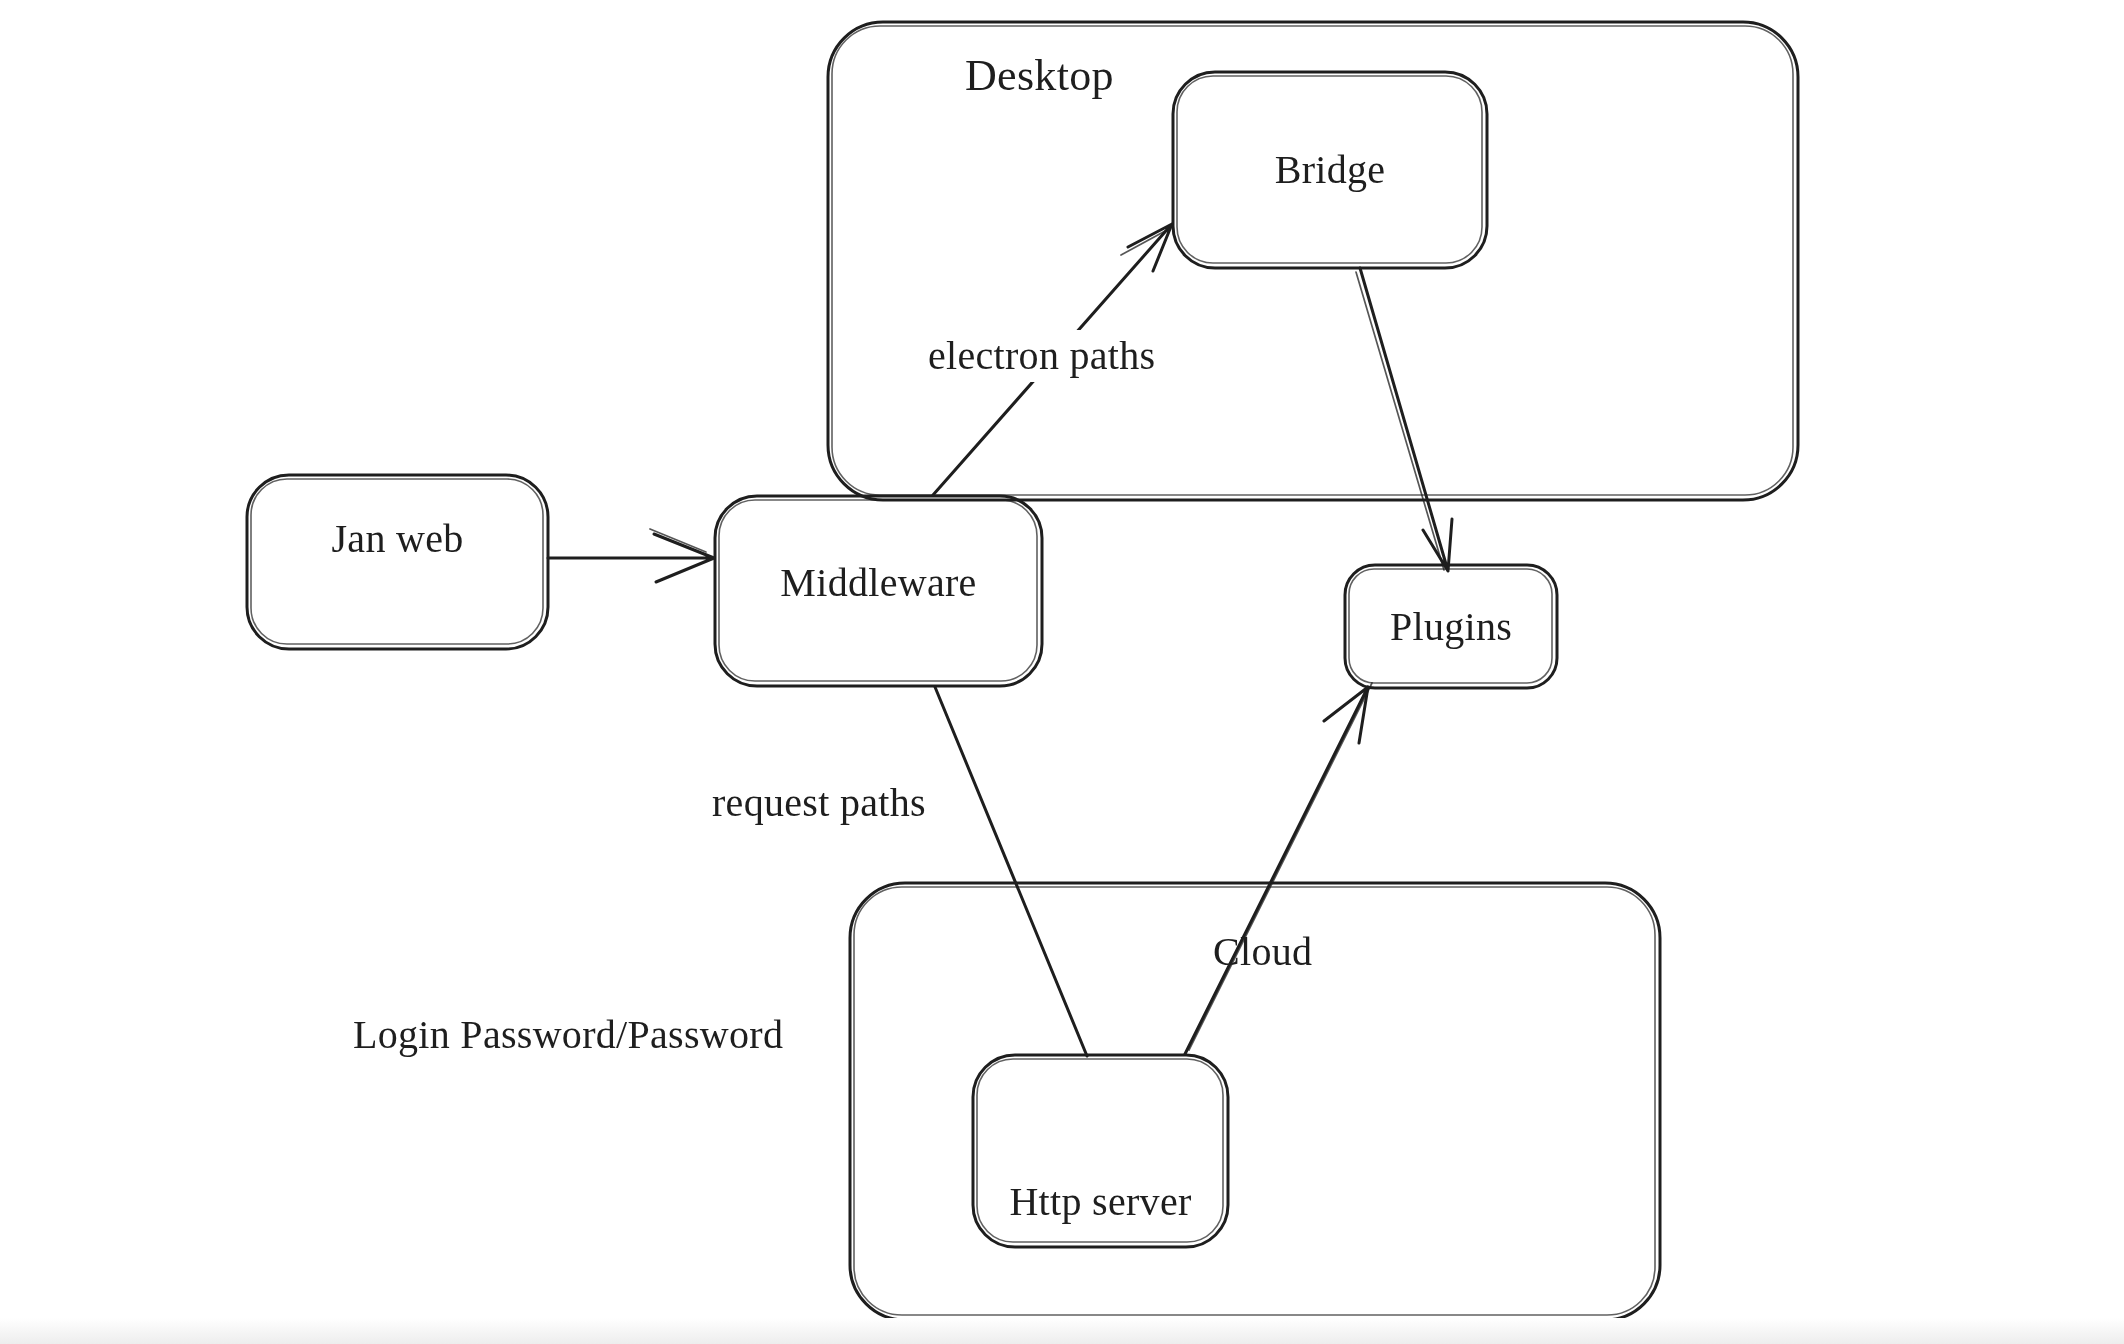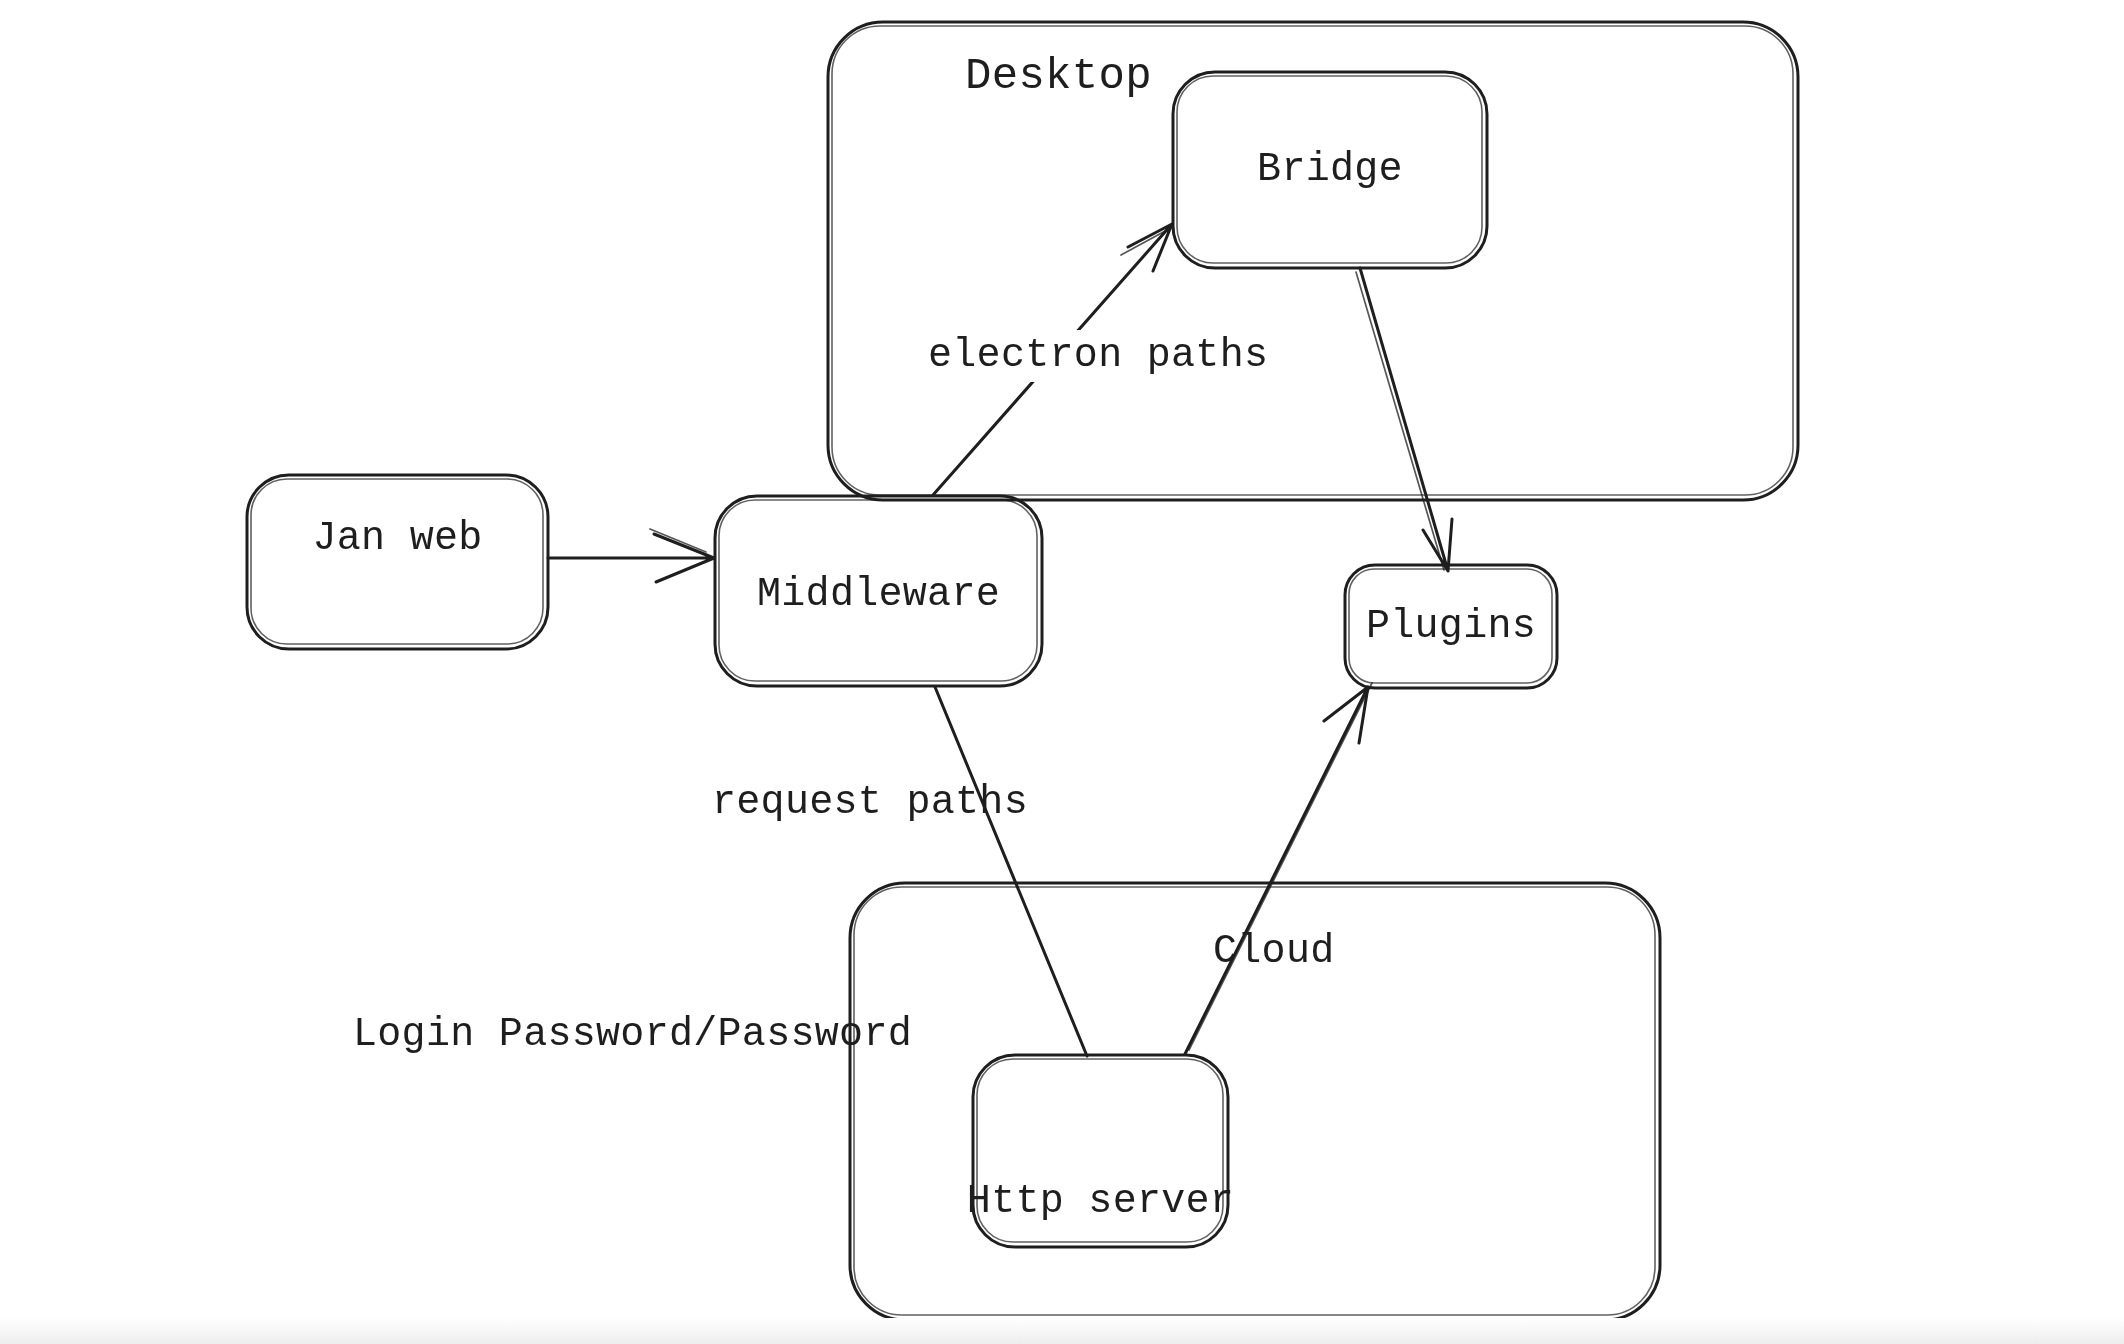--- a/index.html
+++ b/index.html
@@ -1,21 +1,21 @@
 <!DOCTYPE html>
 <html><head>
 <meta charset="utf-8">
 <style>
   html,body{margin:0;padding:0;background:#ffffff;}
   .stage{
     position:relative;
     width:2124px;height:1344px;
     background:#ffffff;
     overflow:hidden;
-    font-family:Liberation Mono, monospace;
+    font-family:Liberation Serif, serif;
     color:#1e1e1e;
   }
   .stage svg{position:absolute;left:0;top:0;}
   .shape{fill:none;stroke:#1e1e1e;stroke-width:3;stroke-linecap:round;stroke-linejoin:round;}
   .shape2{fill:none;stroke:#1e1e1e;stroke-width:1.6;opacity:.7;stroke-linecap:round;}
   .edge{fill:none;stroke:#1e1e1e;stroke-width:3;stroke-linecap:round;stroke-linejoin:round;}
   .edge2{fill:none;stroke:#1e1e1e;stroke-width:1.7;opacity:.75;stroke-linecap:round;}
   .lbl{
     position:absolute;
     white-space:nowrap;
@@ -98,21 +98,21 @@
     <g>
       <path class="edge" d="M1185 1054 L1368 687 M1368 687 L1324 721 M1368 687 L1359 743"></path>
       <path class="edge2" d="M1189 1050 L1372 683"></path>
     </g>
   </svg>
 
   <div class="lbl container-lbl" style="left:965px;top:50px;">Desktop</div>
   <div class="lbl" style="left:1213px;top:928px;">Cloud</div>
 
   <div class="lbl node-lbl" style="left:247px;top:452px;width:301px;height:174px;">Jan web</div>
-  <div class="lbl node-lbl" style="left:715px;top:480px;width:327px;height:230px;">Middleware</div>
+  <div class="lbl node-lbl" style="left:715px;top:468px;width:327px;height:230px;">Middleware</div>
   <div class="lbl node-lbl" style="left:1173px;top:72px;width:314px;height:196px;">Bridge</div>
   <div class="lbl node-lbl" style="left:1345px;top:565px;width:212px;height:123px;">Plugins</div>
   <div class="lbl node-lbl" style="left:973px;top:1106px;width:255px;height:192px;">Http server</div>
 
   <div class="lbl edge-lbl-bg" style="left:918px;top:330px;">electron paths</div>
   <div class="lbl" style="left:712px;top:779px;">request paths</div>
 
   <div class="lbl" style="left:353px;top:1011px;">Login Password/Password</div>
 
   <div class="bottom-fade"></div>

